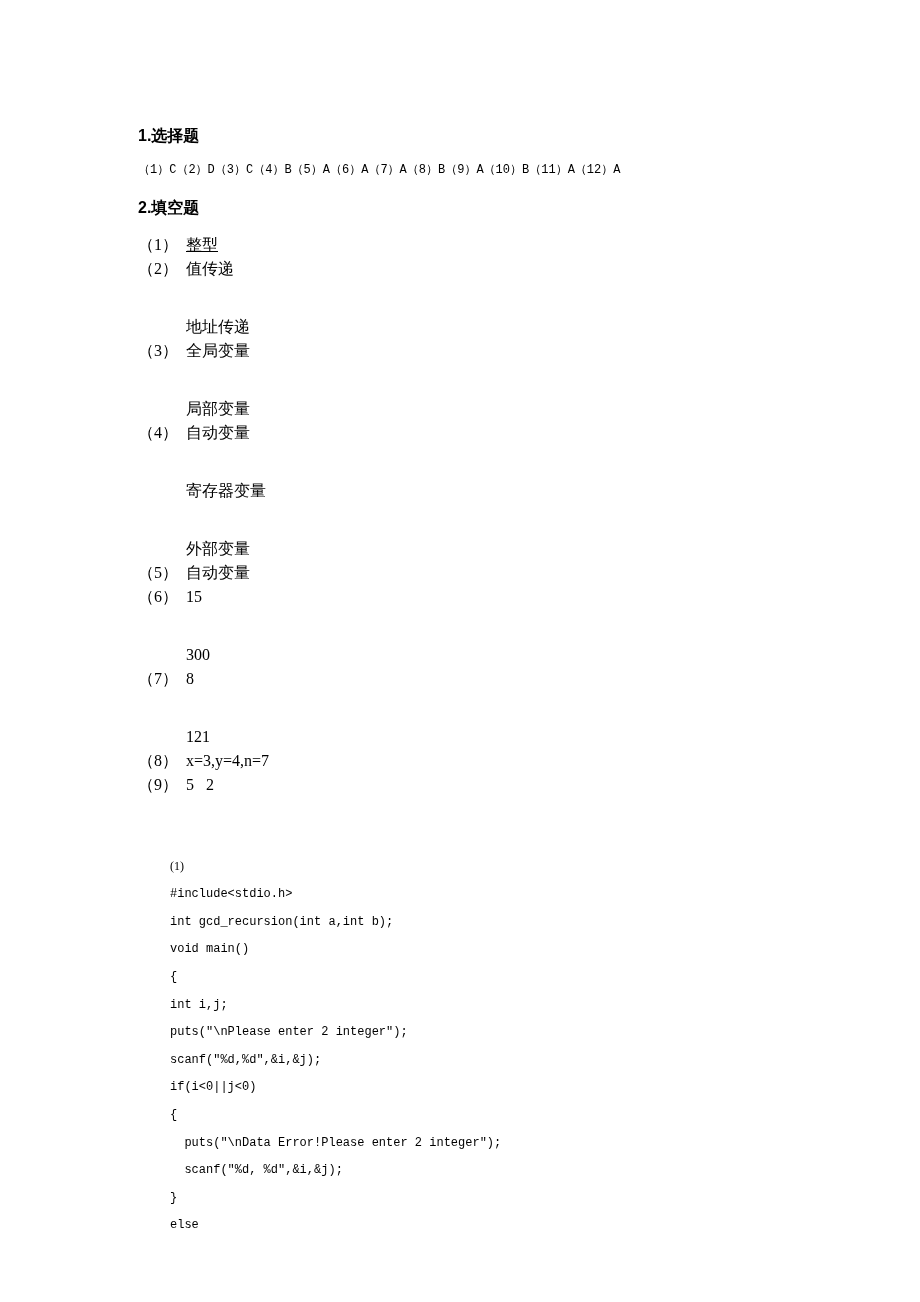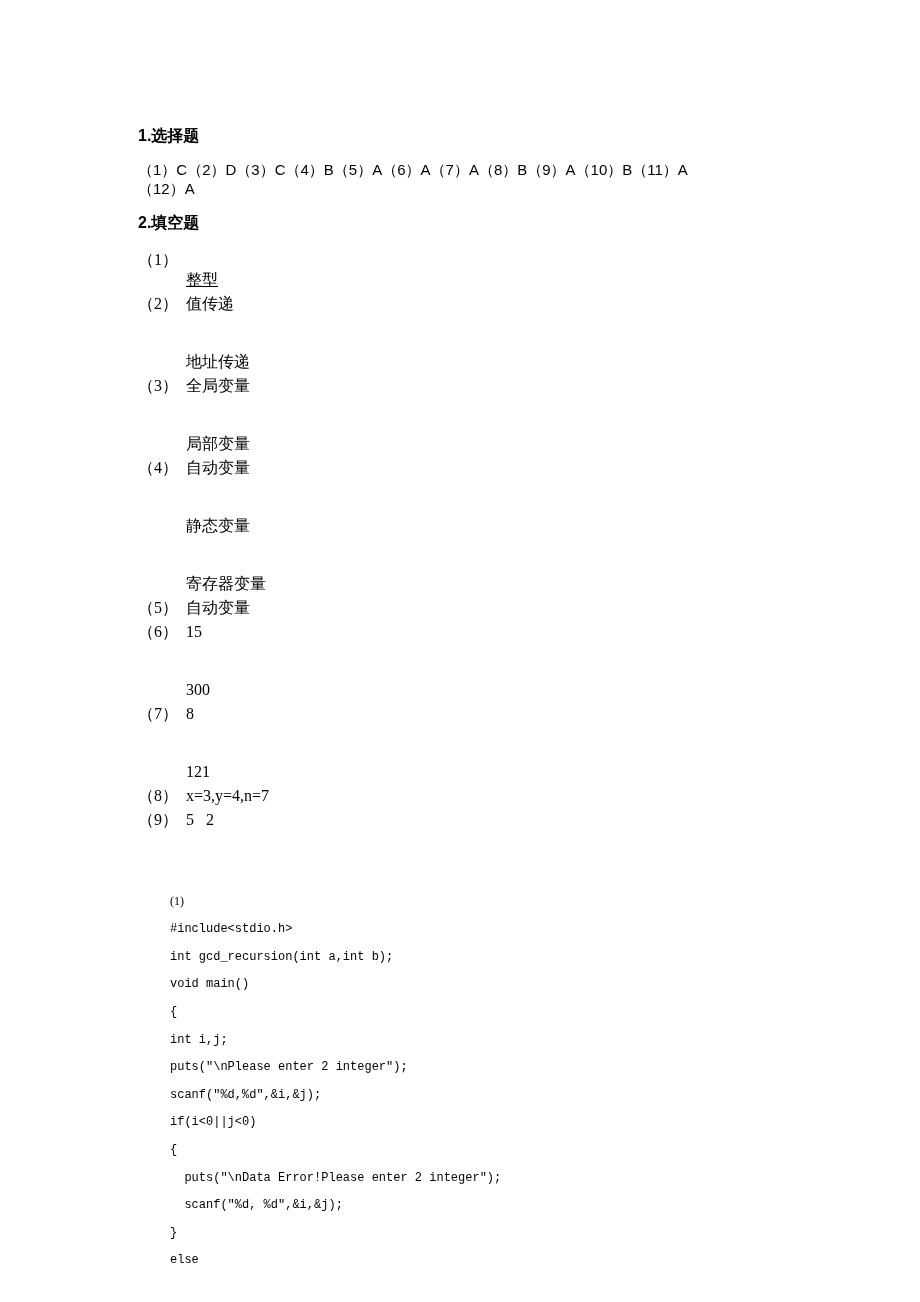--- a/index.html
+++ b/index.html
@@ -15,23 +15,23 @@
     box-sizing: border-box;
     padding: 126px 130px 0 138px;
   }
   .section-heading {
     font-weight: bold;
     font-size: 16px;
     margin-bottom: 14px;
     font-family: "SimHei", "Microsoft YaHei", sans-serif;
   }
   .answers-line {
-    font-size: 15px;
-    margin-bottom: 14px;
-    font-family: Liberation Sans, sans-serif;
+    font-size: 12px;
+    margin-bottom: 20px;
+    font-family: Liberation Mono, monospace;
   }
   .fill-block {
     font-size: 16px;
     line-height: 1.5;
     margin-bottom: 28px;
   }
   .fill-row {
     display: flex;
   }
   .fill-num {
@@ -40,21 +40,20 @@
   .fill-val {
     white-space: pre;
   }
   .fill-sub {
     padding-left: 48px;
     white-space: pre;
     margin-top: 34px;
   }
   .underline {
     text-decoration: underline;
-    margin-top: 20px;
   }
   .code-block {
     font-family: "Courier New", monospace;
     font-size: 12px;
     line-height: 2.3;
     padding-left: 32px;
     white-space: pre;
   }
   .code-num {
     font-family: "Times New Roman", serif;
@@ -81,22 +80,22 @@
     <div class="fill-sub">地址传递</div>
     <div class="fill-row">
       <span class="fill-num">（3）</span>
       <span class="fill-val">全局变量</span>
     </div>
     <div class="fill-sub">局部变量</div>
     <div class="fill-row">
       <span class="fill-num">（4）</span>
       <span class="fill-val">自动变量</span>
     </div>
-    <div class="fill-sub">静态变量</div>
     <div class="fill-sub">寄存器变量</div>
+    <div class="fill-sub">外部变量</div>
     <div class="fill-row">
       <span class="fill-num">（5）</span>
       <span class="fill-val">自动变量</span>
     </div>
     <div class="fill-row">
       <span class="fill-num">（6）</span>
       <span class="fill-val">15</span>
     </div>
     <div class="fill-sub">300</div>
     <div class="fill-row">

